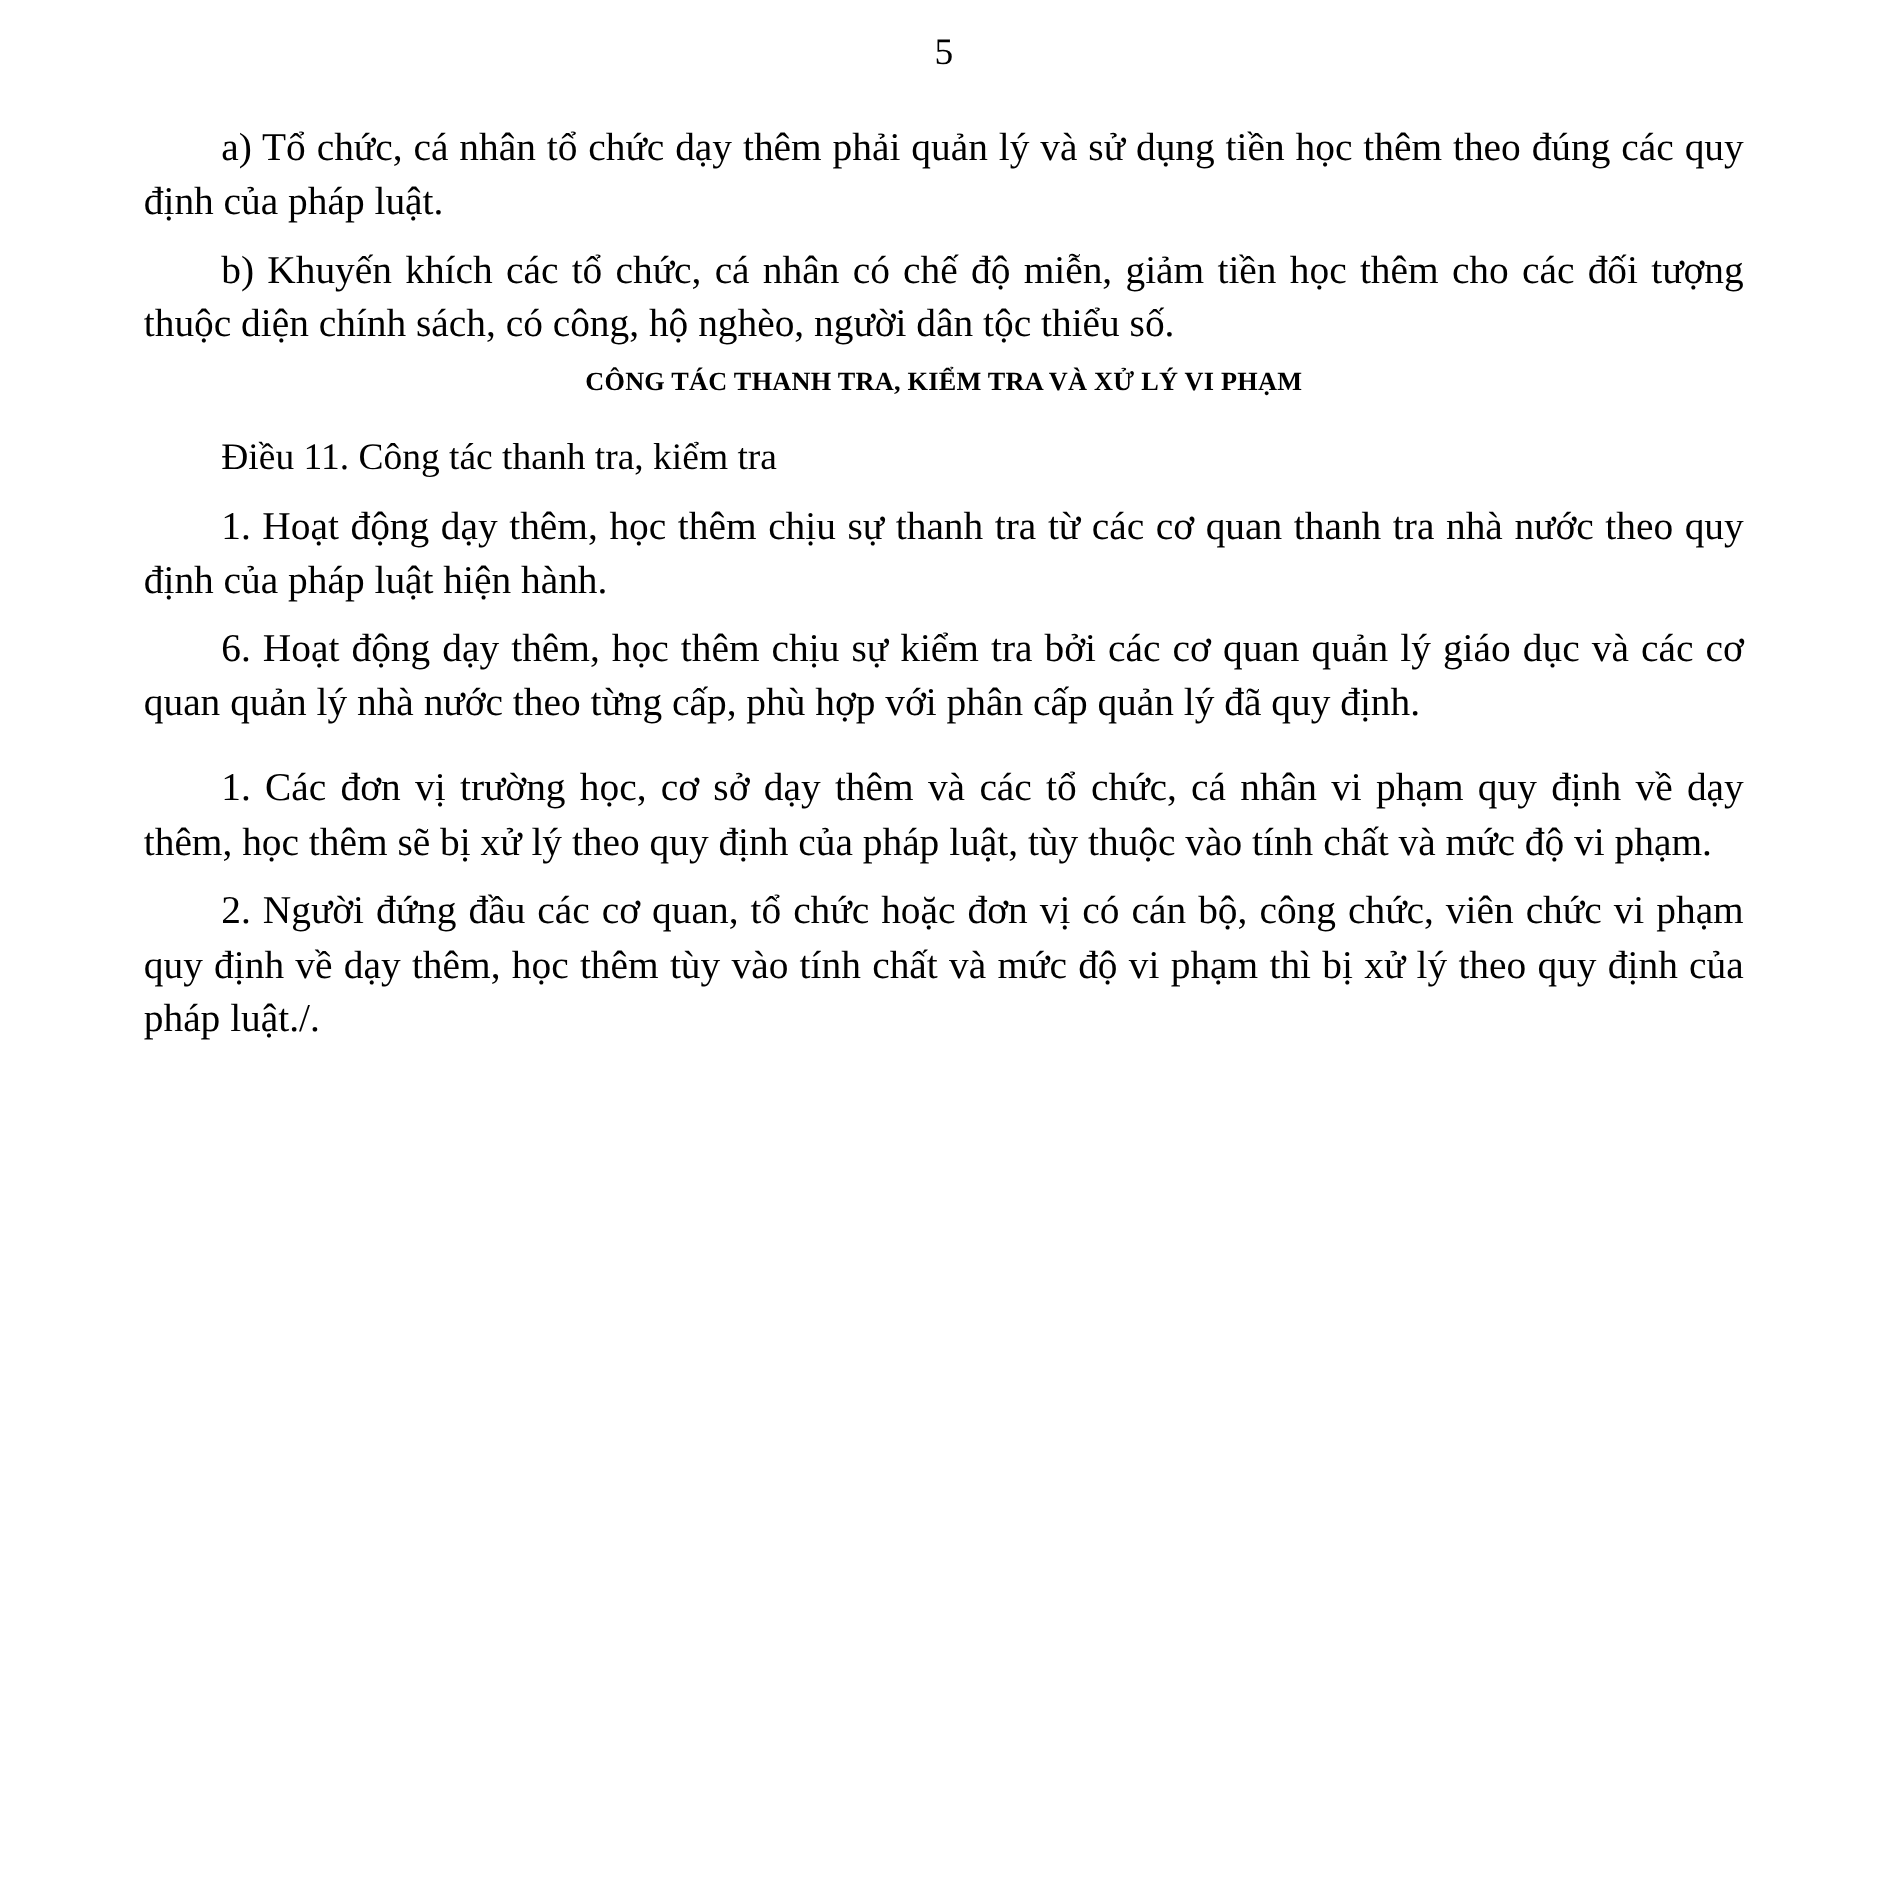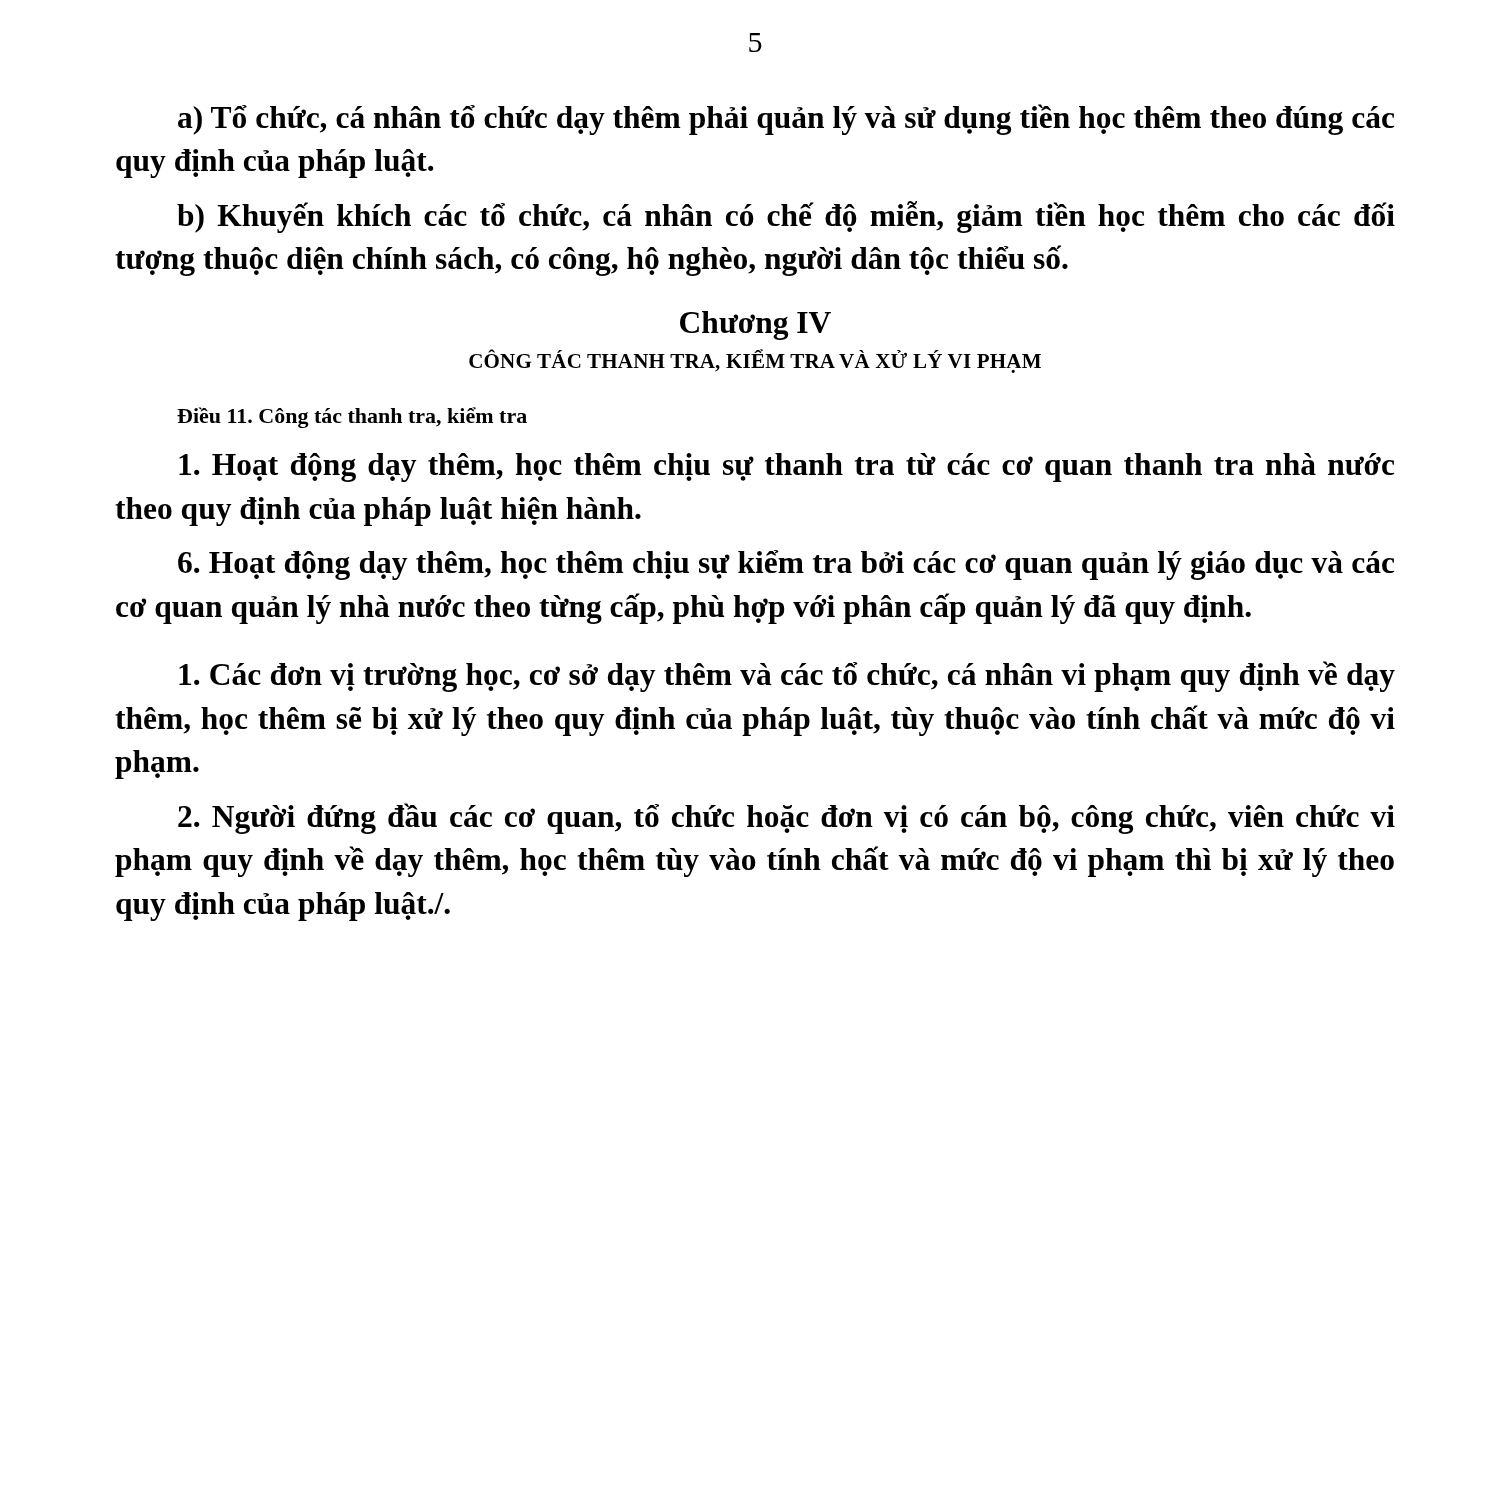--- a/index.html
+++ b/index.html
@@ -29,62 +29,60 @@
     margin: 0 0 36px 0;
   }
   .para {
     font-size: 31.5px;
     line-height: 1.38;
     text-align: justify;
     text-justify: inter-word;
     margin: 0 0 11px 0;
     text-indent: 62px;
     hyphens: none;
-    font-weight: bold;
   }
   .para:last-child {
     margin-bottom: 0;
   }
   .chapter-title {
     text-align: center;
     font-weight: bold;
     font-size: 31.5px;
     line-height: 1.3;
     margin: 22px 0 0 0;
   }
   .chapter-subtitle {
     text-align: center;
     font-weight: bold;
     font-size: 21px;
     line-height: 1.3;
     margin: 4px 0 26px 0;
     letter-spacing: 0.2px;
   }
   .article-heading {
-    font-weight: bold;
-    font-size: 22px;
+    font-weight: normal;
+    font-size: 30px;
     line-height: 1.38;
     margin: 0 0 12px 0;
     text-indent: 62px;
     text-align: left;
   }
   .spacer-sm { height: 14px; }
 </style>
 </head>
 <body>
 
 <div class="page">
 
   <div class="page-number">5</div>
 
   <p class="para">a) Tổ chức, cá nhân tổ chức dạy thêm phải quản lý và sử dụng tiền học thêm theo đúng các quy định của pháp luật.</p>
 
   <p class="para">b) Khuyến khích các tổ chức, cá nhân có chế độ miễn, giảm tiền học thêm cho các đối tượng thuộc diện chính sách, có công, hộ nghèo, người dân tộc thiểu số.</p>
 
-  <div class="chapter-title">Chương IV</div>
 
   <div class="chapter-subtitle">CÔNG TÁC THANH TRA, KIỂM TRA VÀ XỬ LÝ VI PHẠM</div>
 
   <div class="article-heading">Điều 11. Công tác thanh tra, kiểm tra</div>
 
   <p class="para">1. Hoạt động dạy thêm, học thêm chịu sự thanh tra từ các cơ quan thanh tra nhà nước theo quy định của pháp luật hiện hành.</p>
 
   <p class="para">6. Hoạt động dạy thêm, học thêm chịu sự kiểm tra bởi các cơ quan quản lý giáo dục và các cơ quan quản lý nhà nước theo từng cấp, phù hợp với phân cấp quản lý đã quy định.</p>
 
   <div class="spacer-sm"></div>

